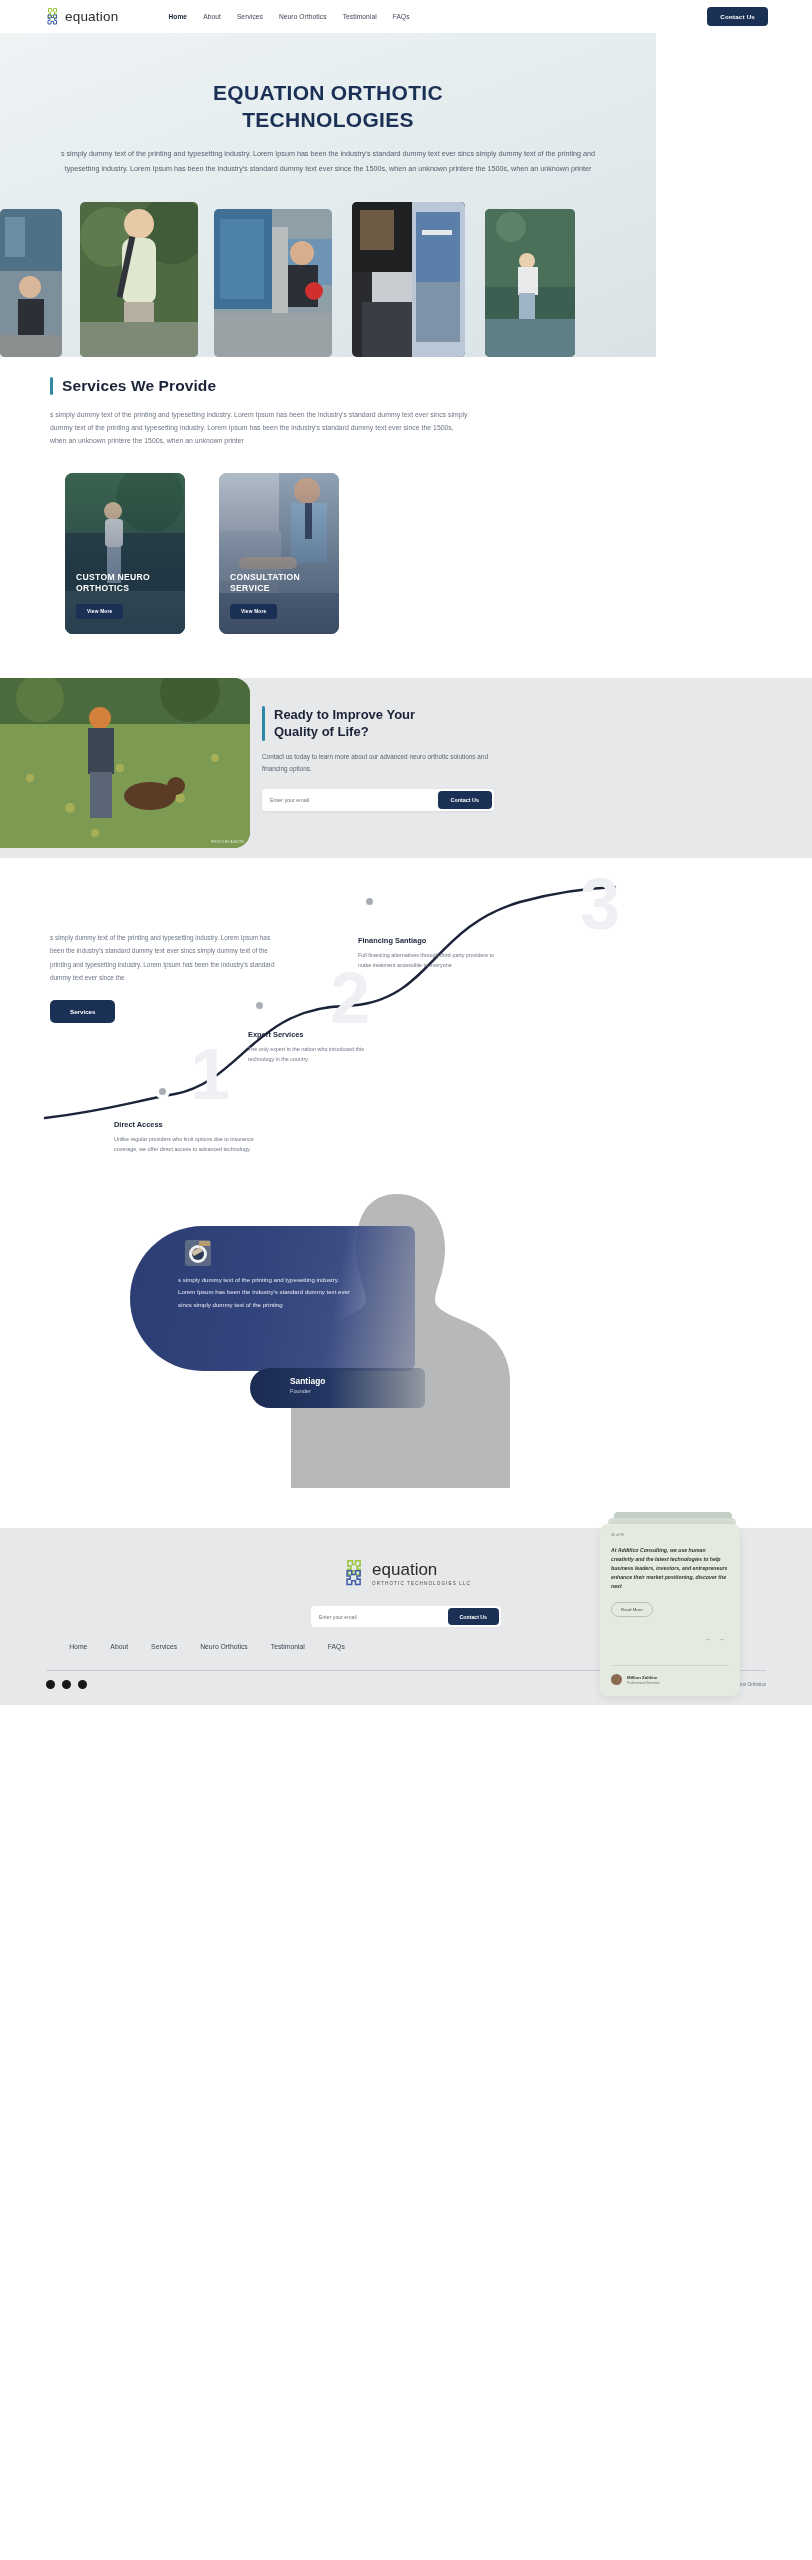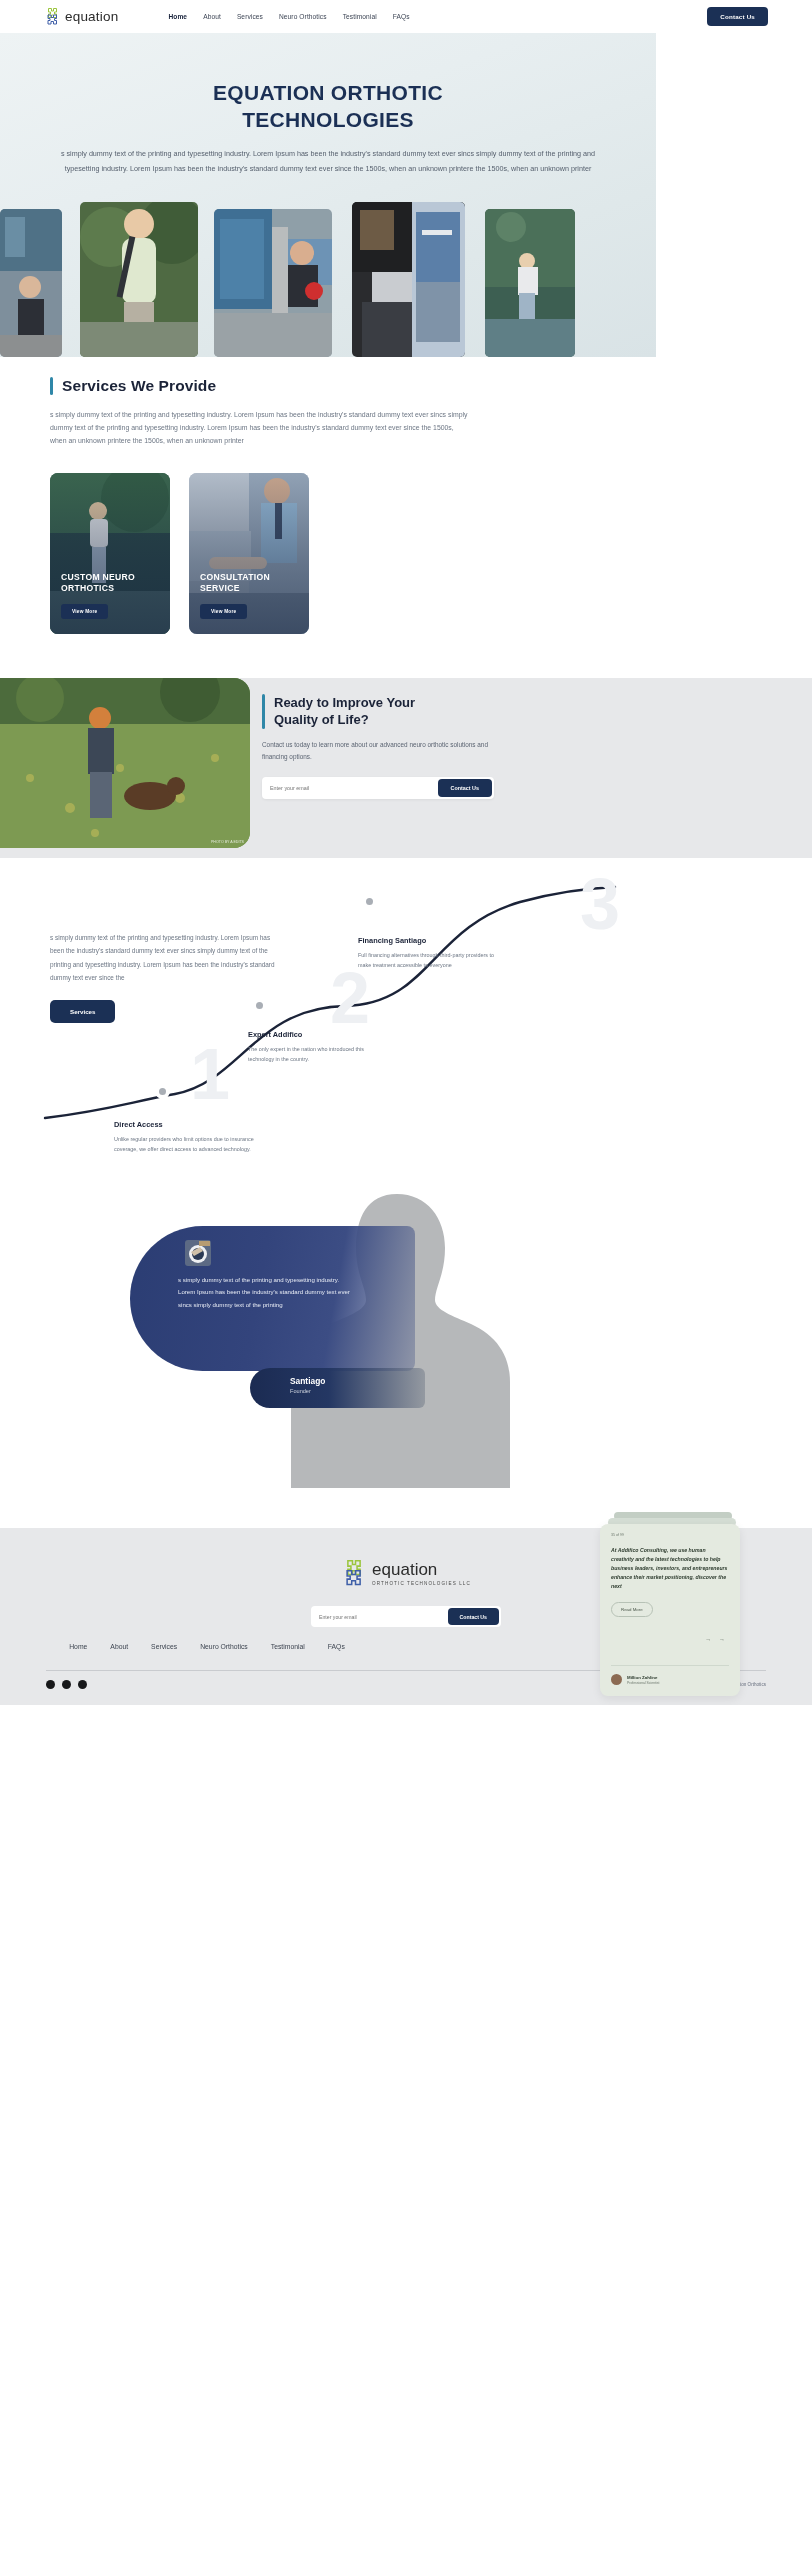--- a/index.html
+++ b/index.html
@@ -63,21 +63,21 @@
   
   .services { padding:20px 50px 0; }
   .bar-head { display:flex; gap:9px; align-items:stretch; }
   .bar { width:3px; background:#2f87a8; border-radius:2px; flex:none; }
   .bar-title { font-size:15.5px; font-weight:bold; color:#1b2338; letter-spacing:.1px;}
   .sec-sub { margin-top:14px; font-size:6.9px; line-height:1.85; color:#6c7684; width:420px; }
 
   .cards { display:flex; gap:19px; margin-top:26px; }
   .card {
     width:120px; height:161px; border-radius:8px; overflow:hidden;
-    position:relative; flex:none;
+    position:relative; flex:none;margin-left:15px;
   }
   .card-img { position:absolute; inset:0; }
   .card-shade {
     position:absolute; inset:0;
     background:linear-gradient(180deg,rgba(20,35,62,.10) 0%,rgba(20,35,62,.42) 55%,rgba(20,35,62,.62) 100%);
   }
   .card-body { position:absolute; left:11px; bottom:15px; right:10px; }
   .card-title {
     color:#fff; font-size:8.6px; font-weight:bold; line-height:1.32;
     letter-spacing:.3px; text-transform:uppercase;
@@ -88,21 +88,21 @@
     padding:5px 11px; cursor:pointer; letter-spacing:.2px;
   }
 
   
   .cta-wrap { margin-top:44px; width:812px; height:180px; position:relative; background:#e7e8ea; }
   .cta-img {
     position:absolute; left:0; top:0; width:250px; height:170px;
     border-radius:0 16px 16px 0; overflow:hidden;
   }
   .cta-credit { position:absolute; right:6px; bottom:4px; color:#fff; font-size:3.6px; opacity:.8;}
-  .cta-right { position:absolute; left:262px; top:16px; width:420px; }
+  .cta-right { position:absolute; left:262px; top:28px; width:420px; }
   .cta-title { font-size:13px; font-weight:bold; line-height:1.32; color:#1b2338; }
   .cta-text { margin-top:10px; font-size:6.4px; line-height:1.95; color:#5b6472; width:250px;}
   .cta-form {
     margin-top:13px; width:232px; height:22px; background:#fff; border-radius:4px;
     display:flex; align-items:center; padding-left:8px; box-shadow:0 1px 3px rgba(0,0,0,.06);
   }
   .cta-form input {
     border:none; outline:none; flex:1; font-size:5.4px; color:#7c8492;
     font-family:"Liberation Sans", sans-serif; background:transparent;
   }
@@ -405,21 +405,21 @@
       </div>
     <div class="dot" style="left:362px; top:36px;">
         <i></i>
       </div>
 
     <div class="pt" style="left:114px; top:262px;">
       <div class="pt-h">Direct Access</div>
       <div class="pt-p">Unlike regular providers who limit options due to insurance coverage, we offer direct access to advanced technology.</div>
     </div>
     <div class="pt" style="left:248px; top:172px;">
-      <div class="pt-h">Expert Addifico</div>
+      <div class="pt-h">Expert Services</div>
       <div class="pt-p">The only expert in the nation who introduced this technology in the country.</div>
     </div>
     <div class="pt" style="left:358px; top:78px;">
       <div class="pt-h">Financing Santiago</div>
       <div class="pt-p">Full financing alternatives through third-party providers to make treatment accessible to everyone</div>
     </div>
   </div>
 
   <div class="testi">
     <svg class="silhouette" viewBox="0 0 225 300">

